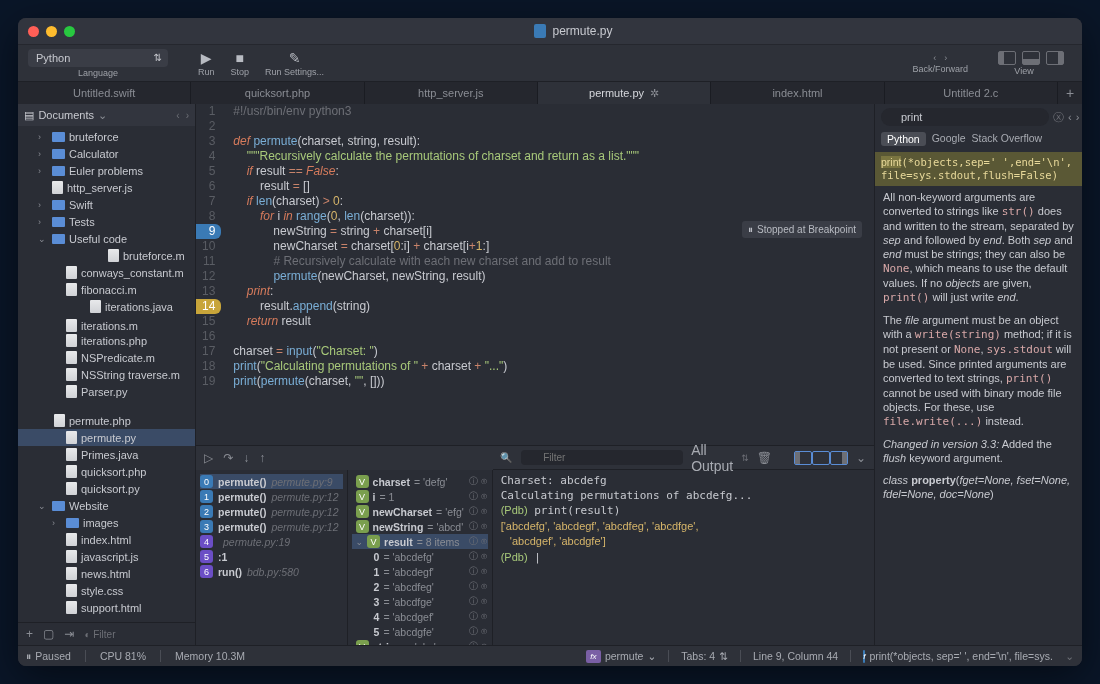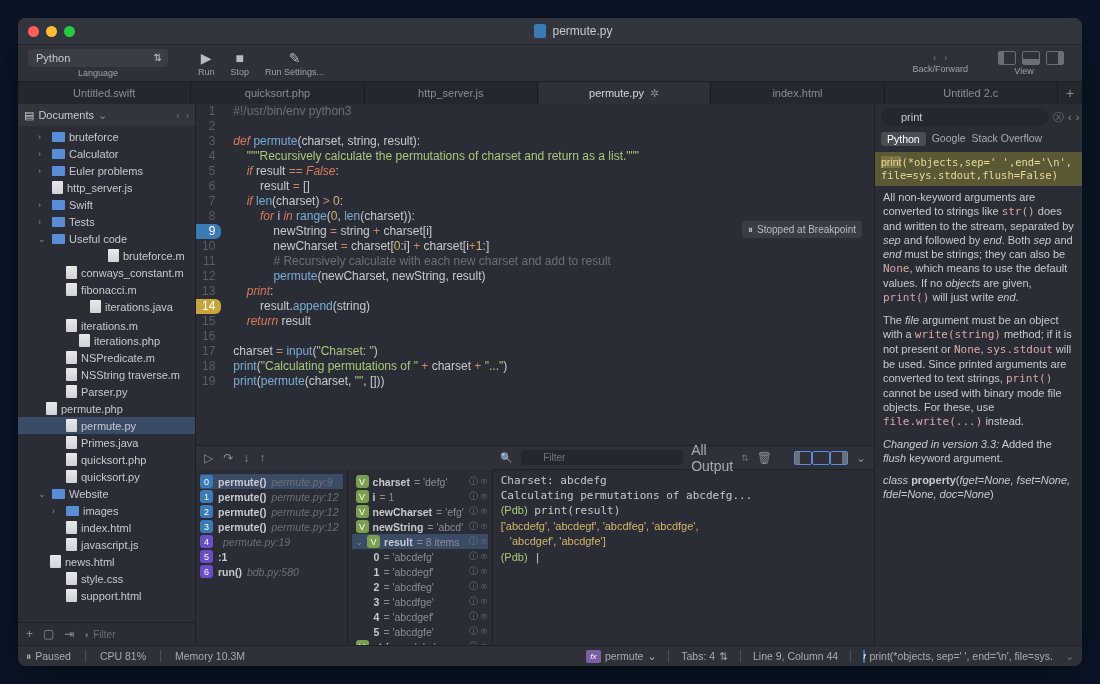--- a/index.html
+++ b/index.html
@@ -223,41 +223,41 @@
           <div class="tree-item" style="padding-left: 34px; margin-left: 24px;">
             <span class="tree-arrow"></span>
             <span class="fileic"></span>
             <span>iterations.java</span>
           </div>
           <div class="tree-item" style="padding-left: 34px; align-items: flex-end;">
             <span class="tree-arrow"></span>
             <span class="fileic"></span>
             <span>iterations.m</span>
           </div>
-          <div class="tree-item" style="padding-left: 47px; text-align: center;">
+          <div class="tree-item" style="padding-left: 34px; text-align: center;">
             <span class="tree-arrow"></span>
             <span class="fileic"></span>
             <span>iterations.php</span>
           </div>
           <div class="tree-item" style="padding-left: 34px;">
             <span class="tree-arrow"></span>
             <span class="fileic"></span>
             <span>NSPredicate.m</span>
           </div>
           <div class="tree-item" style="padding-left: 34px;">
             <span class="tree-arrow"></span>
             <span class="fileic"></span>
             <span>NSString traverse.m</span>
           </div>
           <div class="tree-item" style="padding-left: 34px;">
             <span class="tree-arrow"></span>
             <span class="fileic"></span>
             <span>Parser.py</span>
           </div>
-          <div class="tree-item" style="padding-left: 14px;">
+          <div class="tree-item" style="padding-left: 22px; margin-top: 12px;">
             <span class="tree-arrow"></span>
             <span class="fileic"></span>
             <span>permute.php</span>
           </div>
           <div class="tree-item sel" style="padding-left: 34px;">
             <span class="tree-arrow"></span>
             <span class="fileic"></span>
             <span>permute.py</span>
           </div>
           <div class="tree-item" style="padding-left: 34px;">
@@ -288,21 +288,21 @@
           <div class="tree-item" style="padding-left: 34px;">
             <span class="tree-arrow"></span>
             <span class="fileic"></span>
             <span>index.html</span>
           </div>
           <div class="tree-item" style="padding-left: 34px;">
             <span class="tree-arrow"></span>
             <span class="fileic"></span>
             <span>javascript.js</span>
           </div>
-          <div class="tree-item" style="padding-left: 18px;">
+          <div class="tree-item" style="padding-left: 34px;">
             <span class="tree-arrow"></span>
             <span class="fileic"></span>
             <span>news.html</span>
           </div>
           <div class="tree-item" style="padding-left: 34px;">
             <span class="tree-arrow"></span>
             <span class="fileic"></span>
             <span>style.css</span>
           </div>
           <div class="tree-item" style="padding-left: 34px;">

